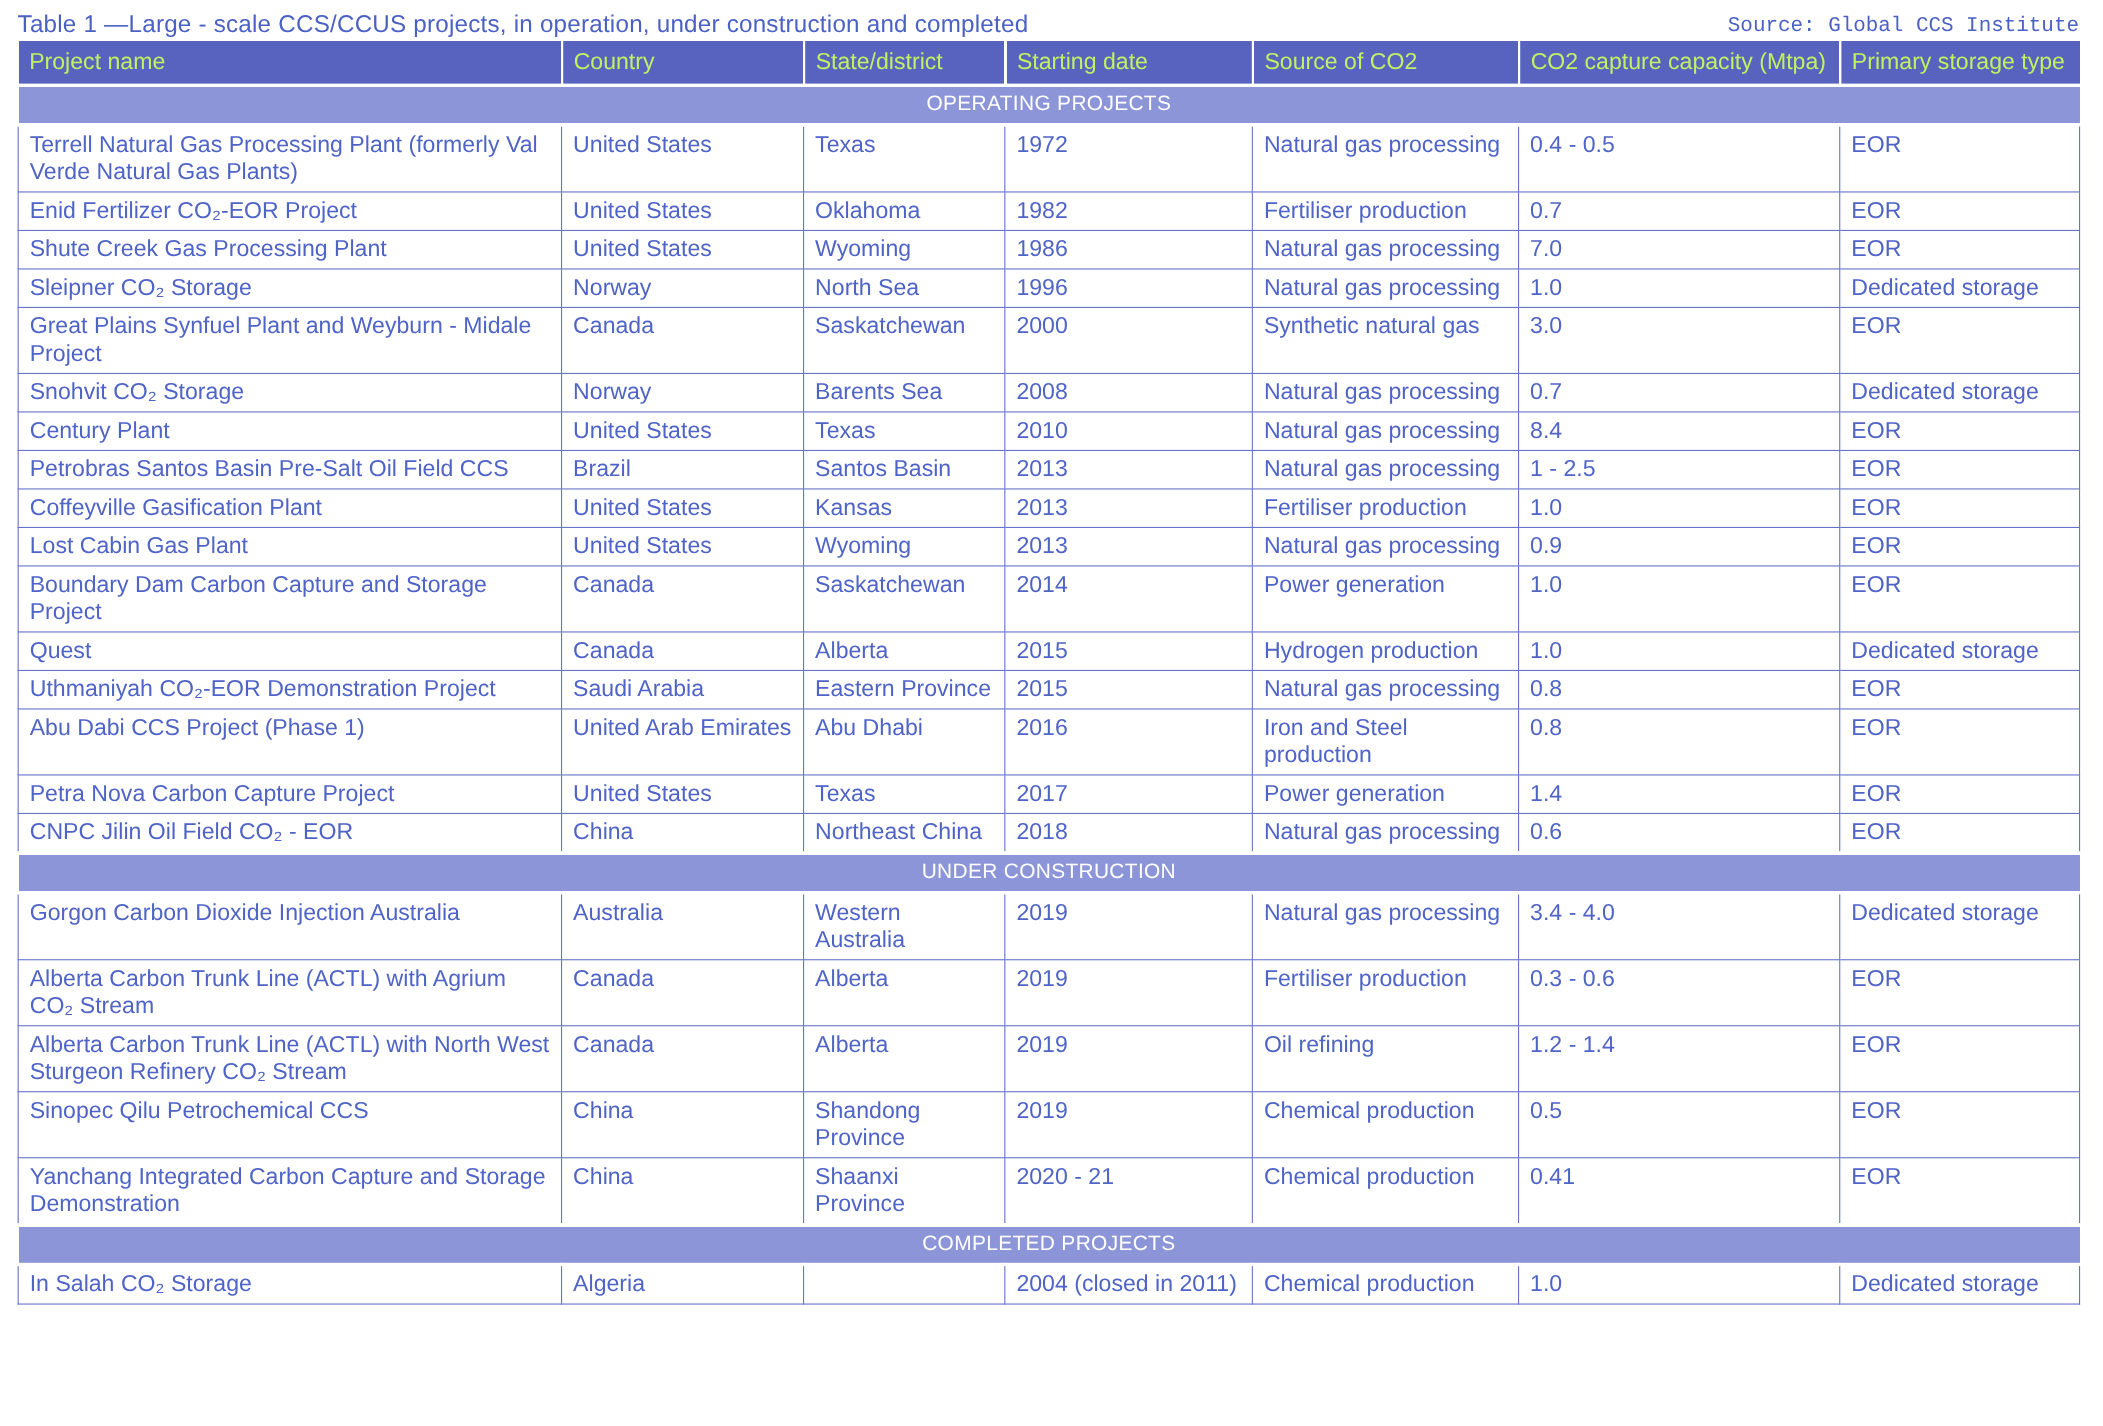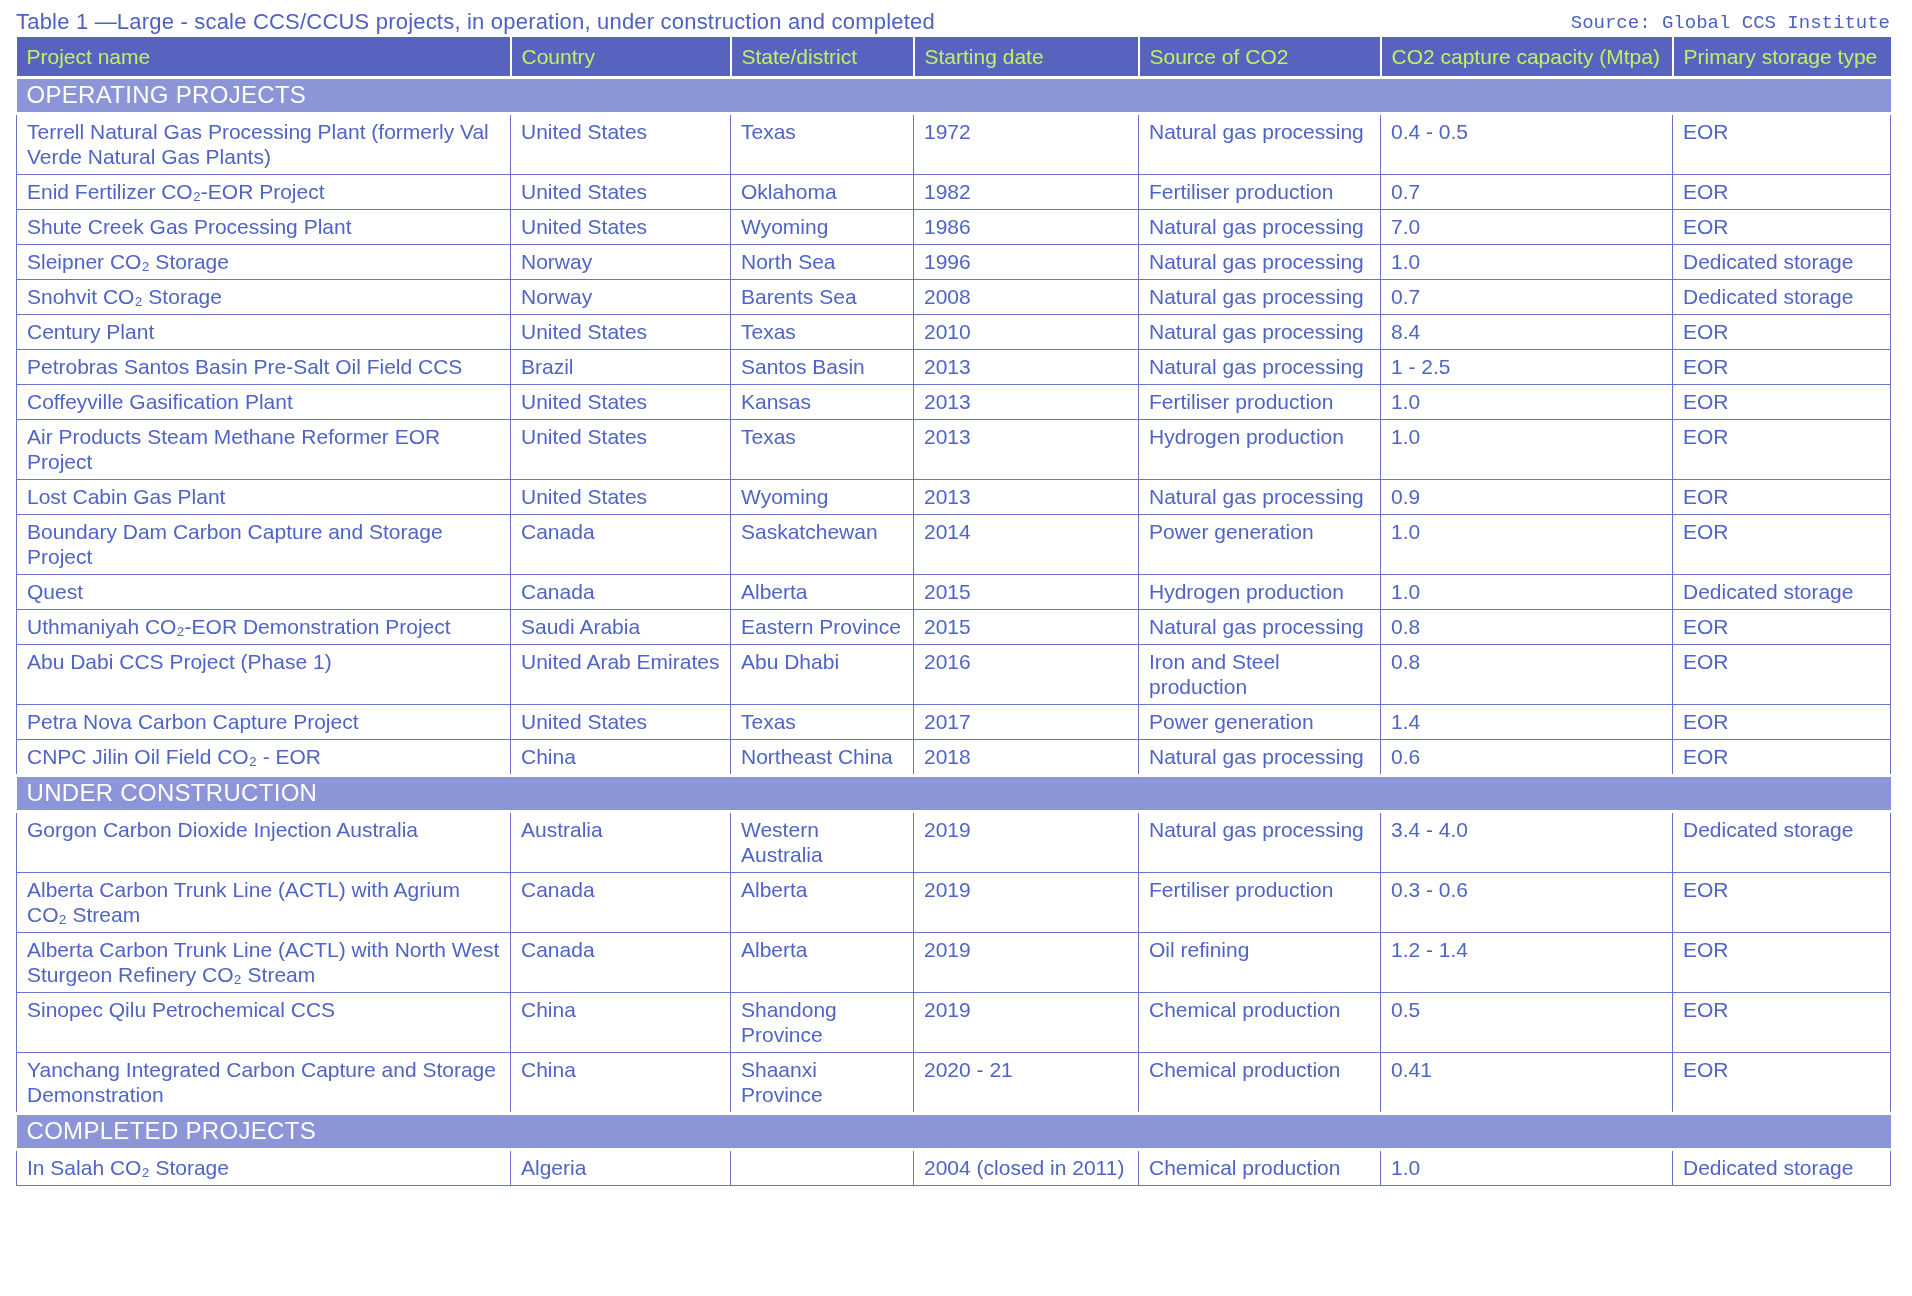--- a/index.html
+++ b/index.html
@@ -54,28 +54,29 @@
     color: #4f64c6;
     font-size: 21px;
     line-height: 25px;
     padding: 4px 10px 5px 10px;
     vertical-align: top;
     overflow: hidden;
   }
   table.ccs tbody tr.section td {
     background: #8c95d8;
     color: #ffffff;
-    font-size: 24px;
+    font-size: 19px;
     line-height: 25px;
     padding: 3px 10px 5px 10px;
     border-left: none;
     border-right: none;
     border-top: 3px solid #ffffff;
     border-bottom: 3px solid #ffffff;
     letter-spacing: 0.3px;
+    text-align: center;
   }
 </style>
 </head>
 <body>
 
 <div class="topbar">
   <div class="title">Table 1 —Large - scale CCS/CCUS projects, in operation, under construction and completed</div>
   <div class="source">Source: Global CCS Institute</div>
 </div>
 
@@ -134,20 +135,29 @@
       <tr>
         <td>Sleipner CO₂ Storage</td>
         <td>Norway</td>
         <td>North Sea</td>
         <td>1996</td>
         <td>Natural gas processing</td>
         <td>1.0</td>
         <td>Dedicated storage</td>
       </tr>
       <tr>
+        <td>Great Plains Synfuel Plant and Weyburn - Midale Project</td>
+        <td>Canada</td>
+        <td>Saskatchewan</td>
+        <td>2000</td>
+        <td>Synthetic natural gas</td>
+        <td>3.0</td>
+        <td>EOR</td>
+      </tr>
+      <tr>
         <td>Snohvit CO₂ Storage</td>
         <td>Norway</td>
         <td>Barents Sea</td>
         <td>2008</td>
         <td>Natural gas processing</td>
         <td>0.7</td>
         <td>Dedicated storage</td>
       </tr>
       <tr>
         <td>Century Plant</td>
@@ -166,29 +176,20 @@
         <td>Natural gas processing</td>
         <td>1 - 2.5</td>
         <td>EOR</td>
       </tr>
       <tr>
         <td>Coffeyville Gasification Plant</td>
         <td>United States</td>
         <td>Kansas</td>
         <td>2013</td>
         <td>Fertiliser production</td>
-        <td>1.0</td>
-        <td>EOR</td>
-      </tr>
-      <tr>
-        <td>Air Products Steam Methane Reformer EOR Project</td>
-        <td>United States</td>
-        <td>Texas</td>
-        <td>2013</td>
-        <td>Hydrogen production</td>
         <td>1.0</td>
         <td>EOR</td>
       </tr>
       <tr>
         <td>Lost Cabin Gas Plant</td>
         <td>United States</td>
         <td>Wyoming</td>
         <td>2013</td>
         <td>Natural gas processing</td>
         <td>0.9</td>

